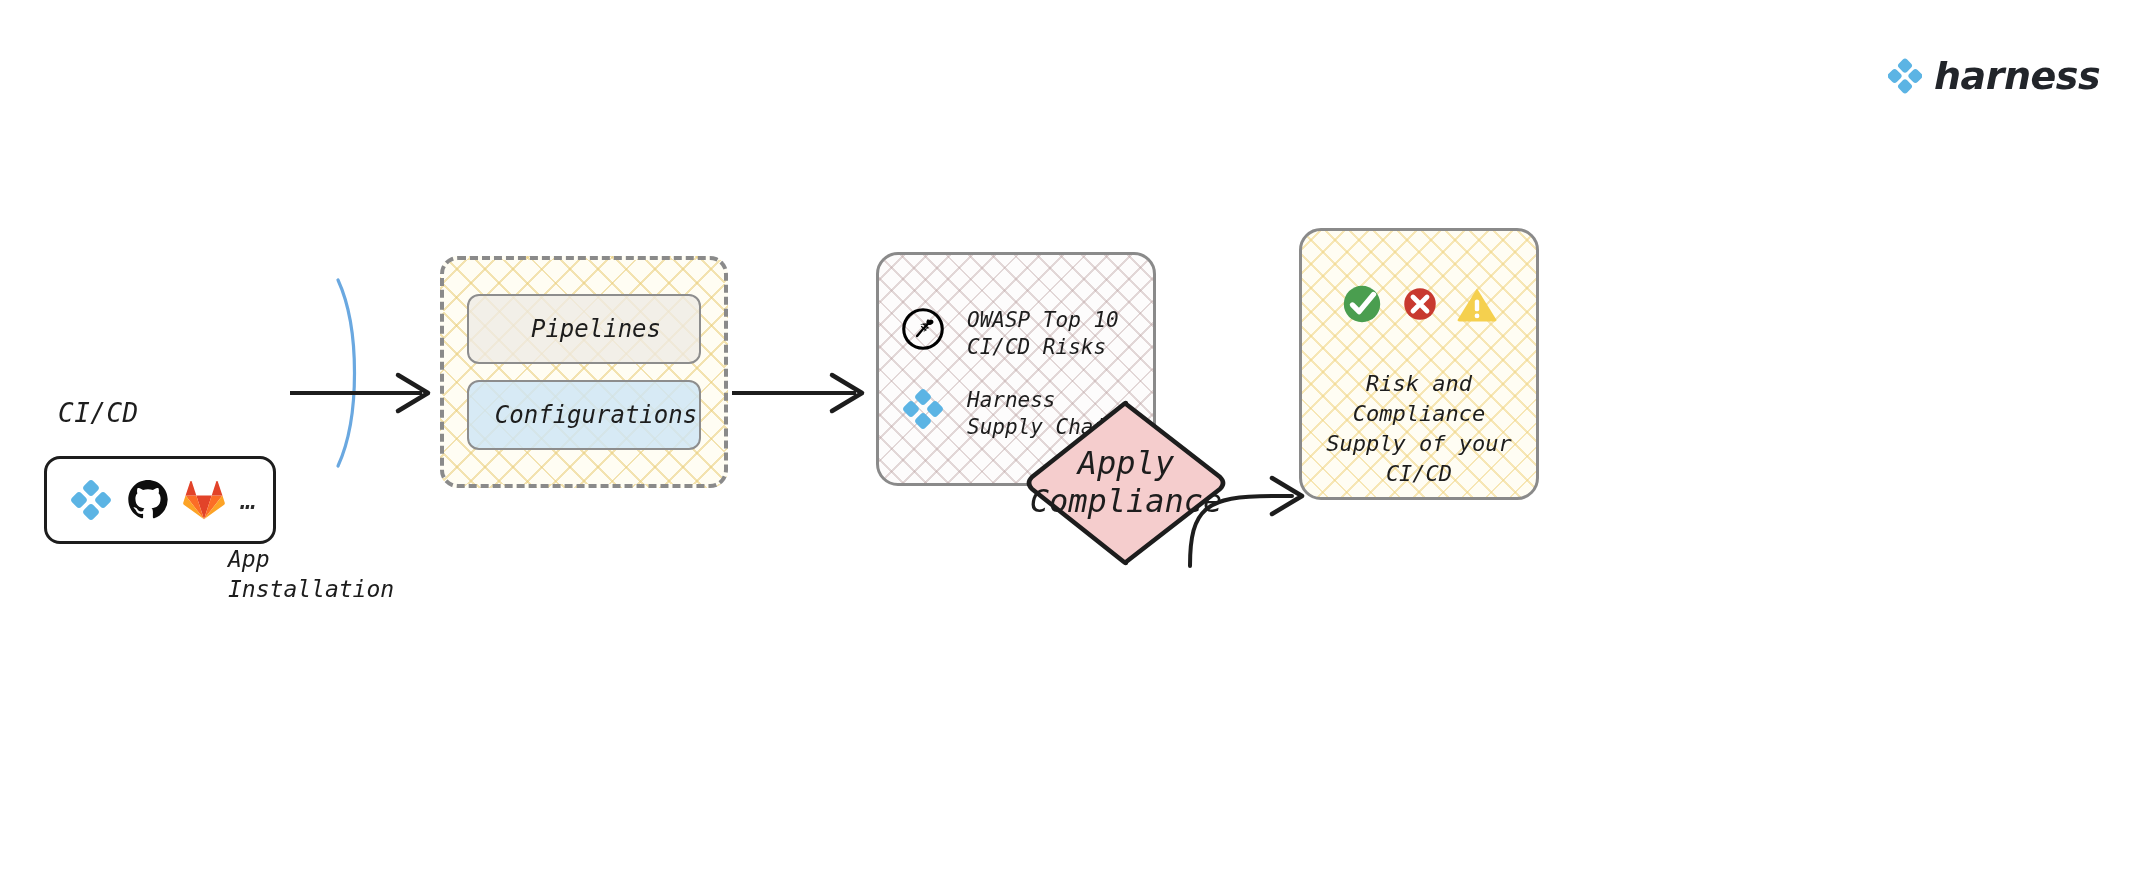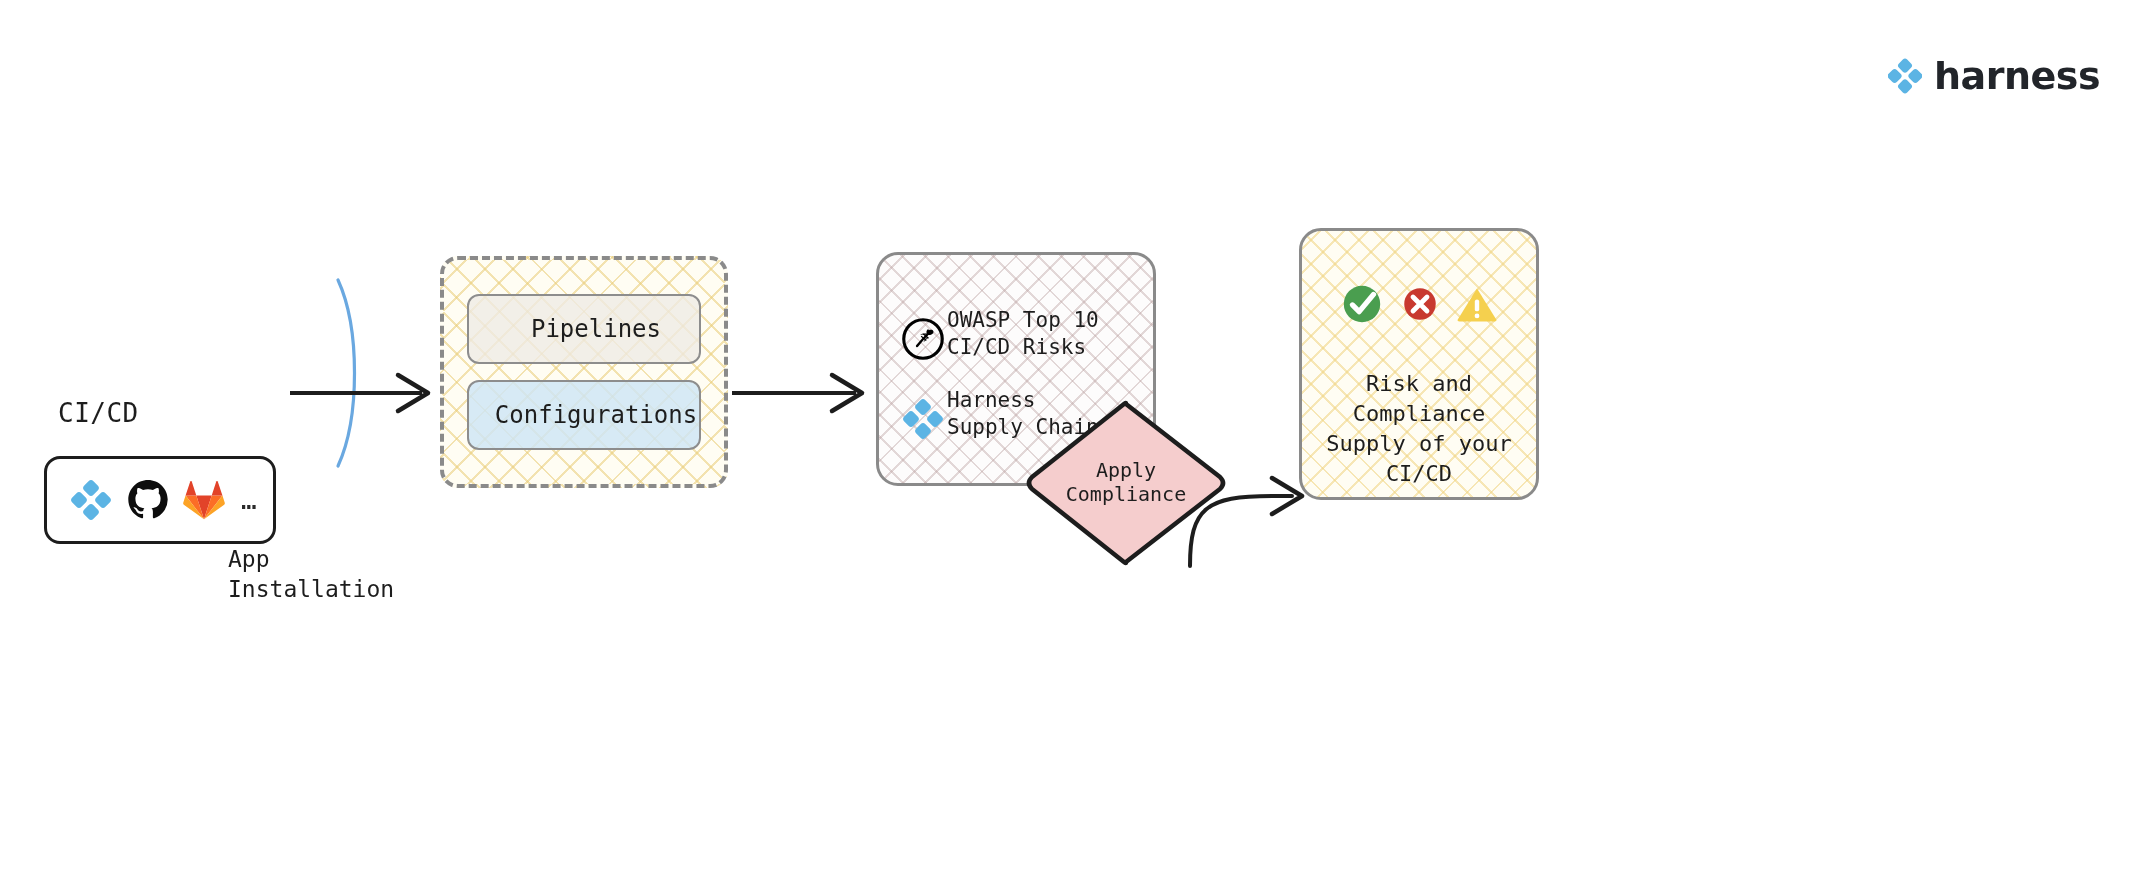--- a/index.html
+++ b/index.html
@@ -1,21 +1,21 @@
 <!DOCTYPE html>
 <html><head>
 <meta charset="utf-8">
 <style>
   html,body{margin:0;padding:0;background:#ffffff;}
   body{
     width:2140px;height:890px;position:relative;overflow:hidden;
     font-family:"DejaVu Sans Mono","Liberation Mono",monospace;
     color:#1d1d1d;
   }
-  .stage{position:absolute;inset:0;}
+  .stage{position:absolute;inset:0;font-style:italic;}
   .abs{position:absolute;}
 
   
   #brand{left:1888px;top:52px;width:212px;height:48px;display:flex;align-items:center;gap:12px;}
   #brand .wordmark{
     font-family:"DejaVu Sans","Liberation Sans",sans-serif;
     font-size:38px;font-weight:700;color:#22252a;letter-spacing:-0.5px;line-height:1;
   }
 
   
@@ -61,34 +61,34 @@
   
   #standards-panel{
     left:876px;top:252px;width:280px;height:234px;
     border:3px solid #8a8a8a;border-radius:22px;box-sizing:border-box;
     background-color:#fdfcfc;
     background-image:
       repeating-linear-gradient(45deg, rgba(186,160,160,.40) 0 2px, transparent 2px 16px),
       repeating-linear-gradient(-45deg, rgba(186,160,160,.40) 0 2px, transparent 2px 16px);
     padding:52px 0 0 22px;
   }
-  .std-row{display:flex;align-items:flex-end;gap:2px;margin-bottom:26px;}
+  .std-row{display:flex;align-items:flex-start;gap:22px;margin-bottom:26px;}
   .std-row .txt{font-size:21px;line-height:1.28;}
 
   
   .owasp{width:44px;height:44px;flex:0 0 44px;}
 
   
   #apply-diamond{
     left:1024px;top:398px;width:204px;height:170px;
   }
   #apply-diamond .label{
     position:absolute;inset:0;display:flex;flex-direction:column;
     align-items:center;justify-content:center;
-    font-size:20px;line-height:1.18;text-align:center;color:#1d1d1d;
+    font-size:32px;line-height:1.18;text-align:center;color:#1d1d1d;
     pointer-events:none;
   }
 
   
   #result-panel{
     left:1299px;top:228px;width:240px;height:272px;
     border:3px solid #8a8a8a;border-radius:22px;box-sizing:border-box;
     background-color:#fffdf3;
     background-image:
       repeating-linear-gradient(45deg, rgba(240,212,130,.55) 0 2px, transparent 2px 17px),

